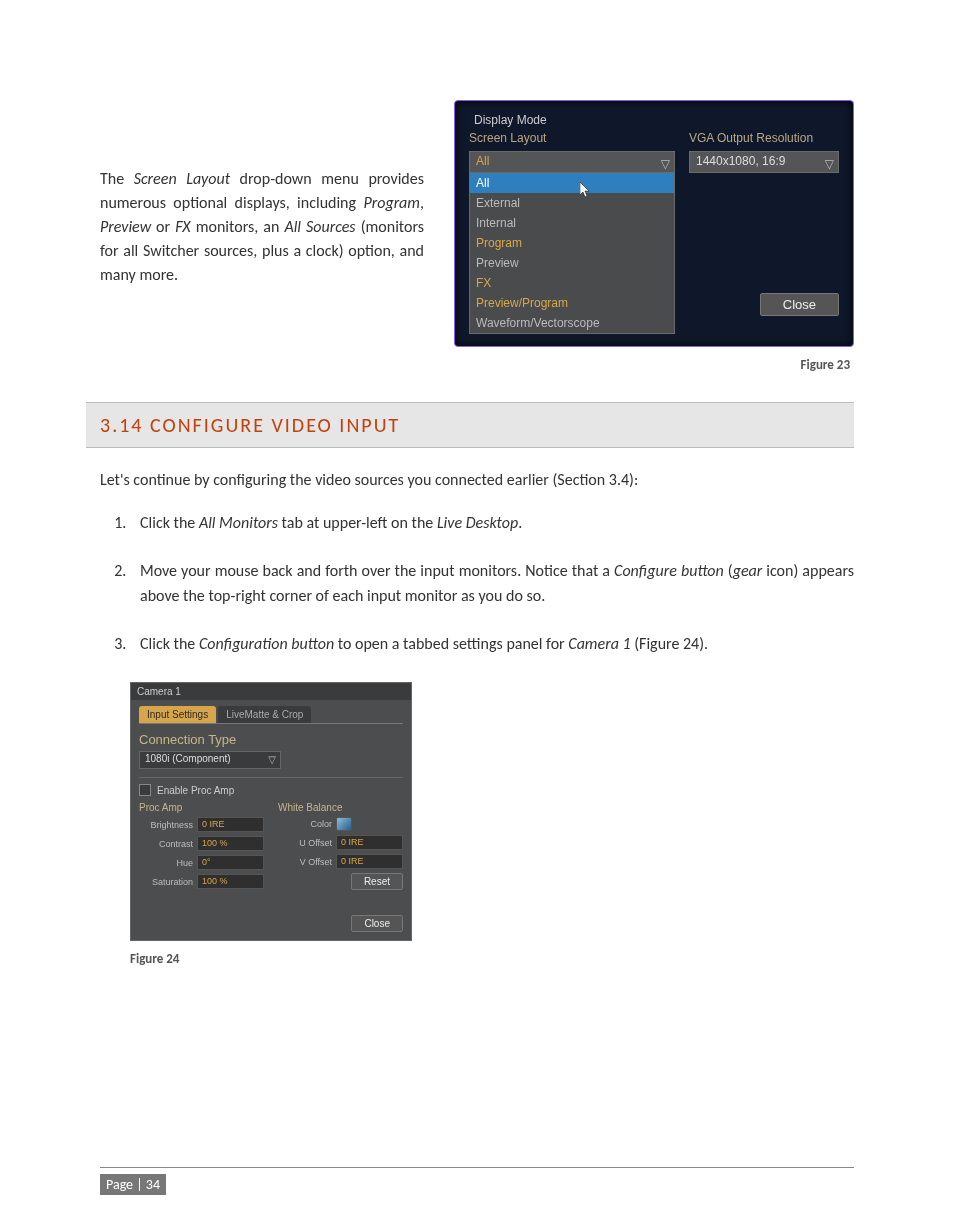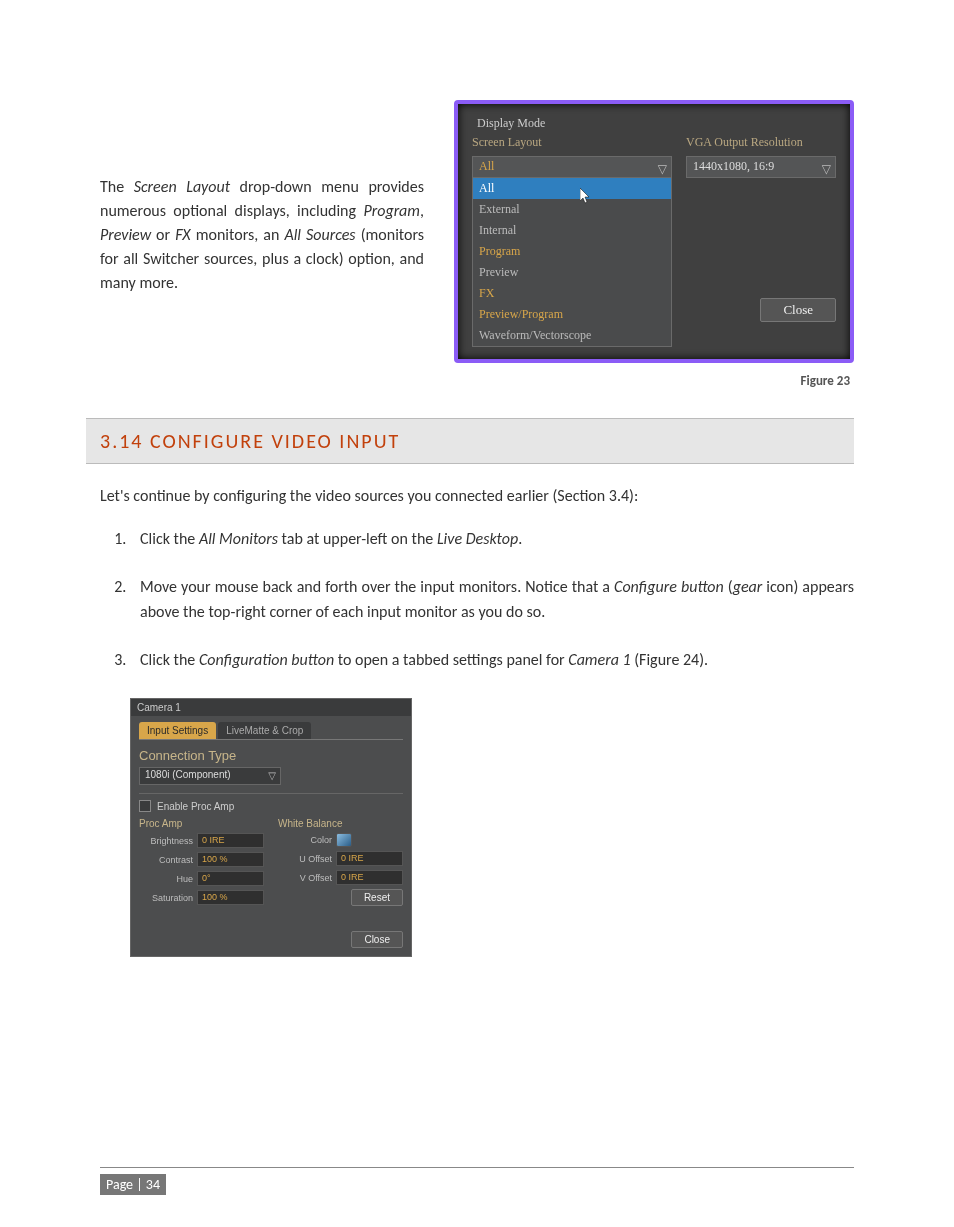--- a/index.html
+++ b/index.html
@@ -11,21 +11,21 @@
   .italic{font-style:italic}
   .caption{font-size:13px;color:#555;text-align:right;margin:10px 4px 0 0;font-weight:bold}
   .caption-left{text-align:left;margin-left:30px}
   .section-heading{background:#e6e6e6;border-top:1px solid #bbb;border-bottom:1px solid #bbb;padding:10px 14px;margin:30px 0 20px -14px;font-size:20px;letter-spacing:2px;color:#c2410c}
   .ol{margin:0 0 0 20px;padding:0}
   .ol>li{margin:0 0 22px 10px;padding-left:10px;font-size:16px;line-height:1.6;text-align:justify}
   .foot{position:absolute;bottom:32px;left:100px;right:100px}
   .foot hr{border:none;border-top:1px solid #888;margin:0 0 6px 0}
   .page-num{display:inline-block;background:#777;color:#fff;padding:2px 6px;font-size:14px}
   
-  .dm-panel{background:#404040;border:4px solid #8b5cf6;border-radius:4px;box-shadow:inset 0 0 8px #000;padding:12px 14px 12px 14px;color:#ccc;font-family:Liberation Serif, serif;font-size:12px}
+  .dm-panel{background:#0f172a;border:1px solid #8b5cf6;border-radius:4px;box-shadow:inset 0 0 8px #000;padding:12px 14px 12px 14px;color:#ccc;font-family:Liberation Sans, sans-serif;font-size:12px}
   .dm-fieldset{border:1px solid #555;border-radius:3px;padding:10px 10px 6px 10px;margin-top:6px}
   .dm-legend{padding:0 5px;color:#ccc}
   .dm-cols{display:flex;gap:14px}
   .dm-col1{flex:1}
   .dm-col2{flex:0 0 150px}
   .dm-label{color:#b9a781;font-size:12px;margin-bottom:6px}
   .dm-select{background:#545556;border:1px solid #6a6a6a;height:20px;line-height:18px;padding:0 6px;position:relative;color:#d8a64a}
   .dm-select.std{color:#ddd}
   .dm-tri{position:absolute;right:4px;top:3px;color:#bbb}
   .dm-list{background:#4a4b4c;border:1px solid #6a6a6a;border-top:none}
@@ -176,18 +176,19 @@
           <div class="cam-reset-row">
               <div class="cam-reset">Reset</div>
             </div>
         </div>
       </div>
       <div class="cam-close-row">
           <div class="cam-close">Close</div>
         </div>
     </div>
   </div>
+  <div class="caption caption-left">Figure 24</div>
 
   <div class="foot">
     <hr>
     <span class="page-num">Page | 34</span>
   </div>
 </div>
 
 </body></html>

